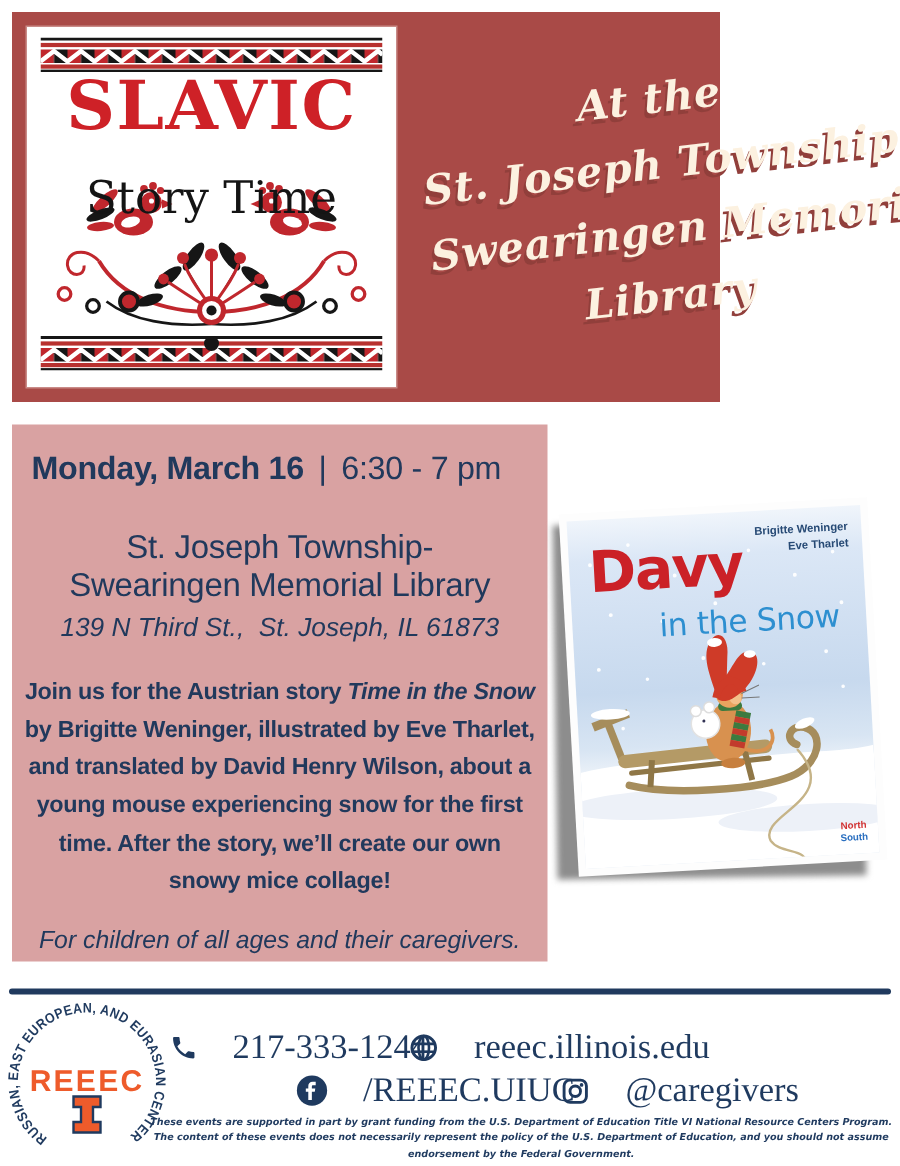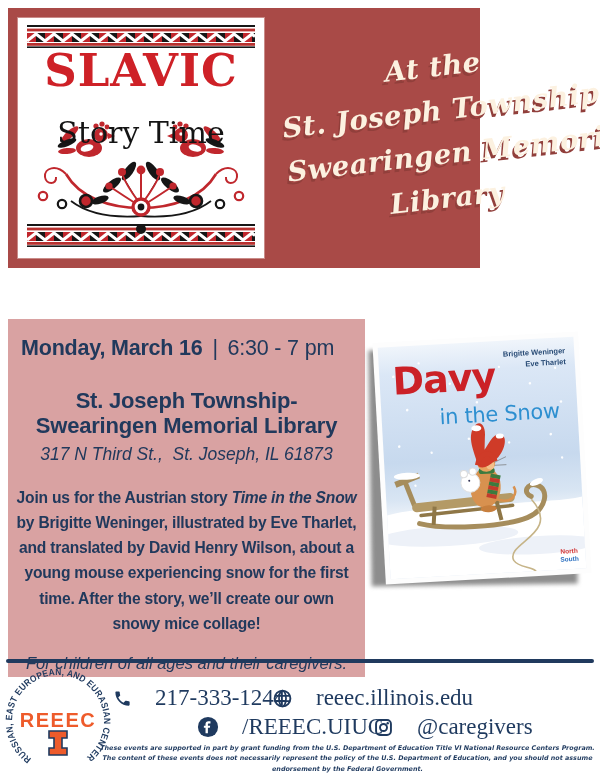--- a/index.html
+++ b/index.html
@@ -19,27 +19,27 @@
   .logo-subtitle{position:absolute;top:100px;left:0;width:100%;text-align:center;z-index:2;
               font-family:"DejaVu Serif",serif;font-weight:400;font-size:30px;color:#141414;line-height:1;}
   .ornament{position:absolute;left:8px;top:90px;width:230px;height:136px;z-index:1;}
   .script-block{position:absolute;left:276px;top:36px;width:312px;transform:rotate(-6.5deg);
               text-align:center;font-family:"DejaVu Serif",serif;font-style:italic;font-weight:700;
               font-size:27.5px;line-height:44px;color:#fcf1e0;letter-spacing:0.5px;
               text-shadow:-2px 3px 0 #913f3b;white-space:nowrap;}
 
   
   .event-panel{position:absolute;left:8px;top:283px;width:357px;height:358px;background:#d9a2a2;
-               color:#21395c;margin-top:36px;}
+               color:#21395c;}
   .session{padding-left:13px;font-size:21.5px;margin-top:14px;letter-spacing:-0.2px;white-space:nowrap;}
   .session:first-child{margin-top:17px;}
   .session .day{font-weight:700;}
   .session .sep{font-weight:300;margin:0 4px;}
   .session .time{font-weight:400;}
-  .venue{margin-top:27px;text-align:center;font-weight:700;font-size:22px;line-height:1.15;
+  .venue{margin-top:27px;text-align:center;font-weight:400;font-size:22px;line-height:1.15;
          letter-spacing:-0.2px;}
   .address{margin-top:5px;text-align:center;font-style:italic;font-size:17.5px;white-space:pre-wrap;}
   .description{margin:20px 8px 0;text-align:center;font-weight:700;font-size:15.6px;line-height:1.62;
          letter-spacing:-0.2px;}
   .description .book-title-em{font-style:italic;}
   .audience{margin-top:18px;text-align:center;font-style:italic;font-size:16.5px;font-weight:500;}
 
   
   .book-shadow{position:absolute;left:370px;top:349px;width:206px;height:236px;background:#8d8d8d;
          transform:rotate(-0.8deg);filter:blur(2px);}
@@ -165,21 +165,21 @@
   <div class="event-panel">
     <div class="session">
       <span class="day">Monday, March 16</span>
       <span class="sep">|</span>
       <span class="time">6:30 - 7 pm</span>
     </div>
     <div class="venue">
       <div>St. Joseph Township-</div>
       <div>Swearingen Memorial Library</div>
     </div>
-    <div class="address">317 N Third St.,  St. Joseph, IL 61873</div>
+    <div class="address">139 N Third St.,  St. Joseph, IL 61873</div>
     <p class="description"><span>Join us for the Austrian story </span><span class="book-title-em">Time in the Snow</span><span> by Brigitte Weninger, illustrated by Eve Tharlet, and translated by David Henry Wilson, about a young mouse experiencing snow for the first time. After the story, we’ll create our own snowy mice collage!</span></p>
     <div class="audience">For children of all ages and their caregivers.</div>
   </div>
 
   <div class="book-shadow"></div>
   <div class="book">
     <div class="cover">
       <svg class="illustration" viewBox="0 0 196 232">
         <g fill="#ffffff" opacity="0.95">
           <circle cx="14" cy="30" r="1.3"></circle>

